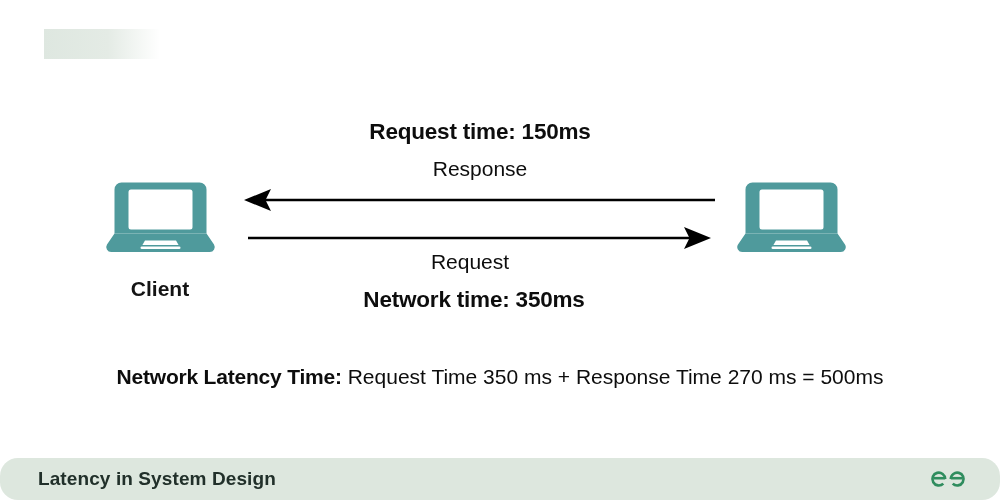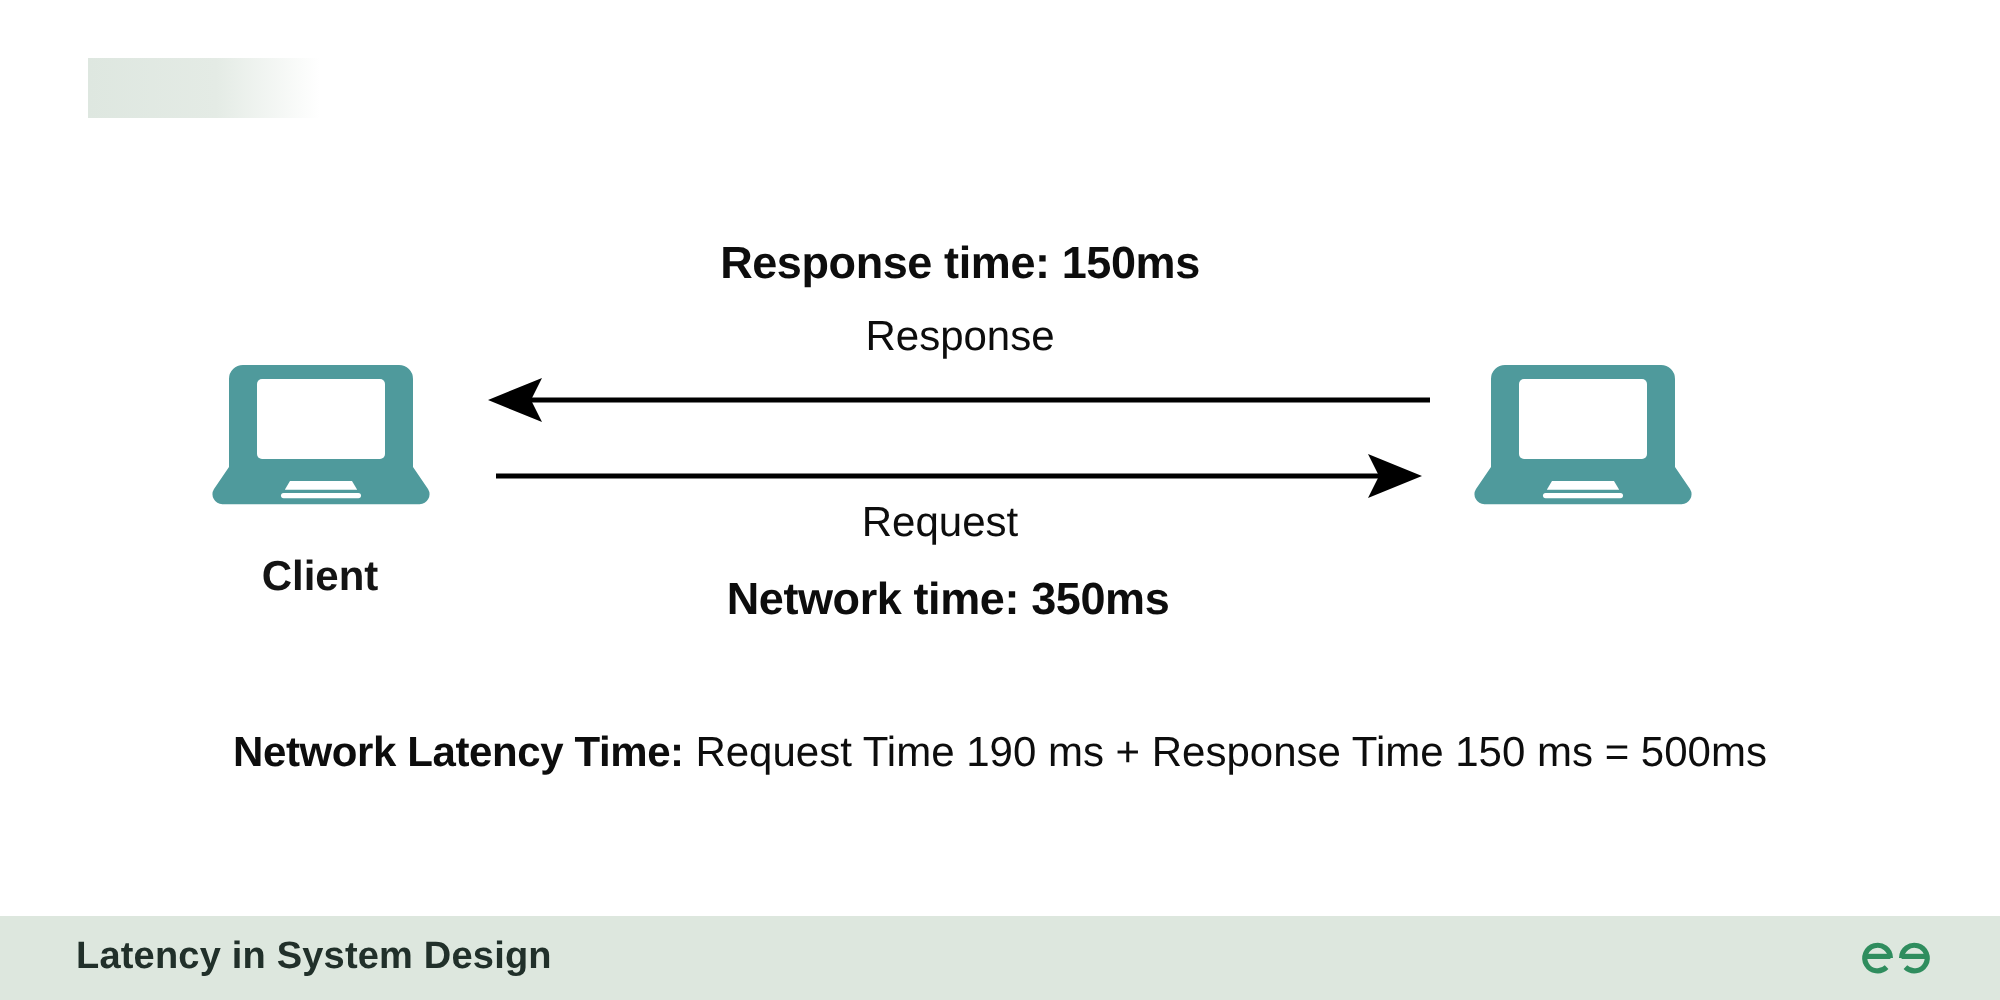--- a/index.html
+++ b/index.html
@@ -56,21 +56,21 @@
   .summary{
     position:absolute;left:0;width:1000px;top:365px;
     text-align:center;font-size:21px;white-space:nowrap;
   }
   .summary b{font-weight:700;letter-spacing:-.2px;}
 
   
   .footer{
     position:absolute;left:0;right:0;top:458px;height:42px;
     background:#dde7de;
-    display:flex;align-items:center;
+    display:flex;align-items:center;border-radius:18px;
   }
   .footer-title{
     margin-left:38px;font-size:19px;font-weight:700;color:#21302a;letter-spacing:.1px;
   }
   .footer-logo{
     position:absolute;right:30px;top:50%;transform:translateY(-50%);
     width:44px;height:26px;display:flex;align-items:center;justify-content:center;
   }
   .footer-logo svg{display:block;}
 </style>
@@ -106,27 +106,27 @@
     <g>
       <line x1="258" y1="200" x2="715" y2="200" stroke="#000000" stroke-width="2.6"></line>
       <path d="M244 200 L271 189 L265.5 200 L271 211 Z" fill="#000000"></path>
     </g>
     <g>
       <line x1="248" y1="238" x2="695" y2="238" stroke="#000000" stroke-width="2.6"></line>
       <path d="M711 238 L684 227 L689.5 238 L684 249 Z" fill="#000000"></path>
     </g>
   </svg>
 
-  <div class="flow-text strong t-resp-time">Response time: 150ms</div>
+  <div class="flow-text strong t-resp-time">Request time: 150ms</div>
   <div class="flow-text plain t-req">Request</div>
   <div class="flow-text plain t-resp">Response</div>
   <div class="flow-text strong t-req-time">Network time: 350ms</div>
 
   <div class="summary">
-    <b>Network Latency Time:</b><span>&nbsp;</span><span>Request Time 190 ms + Response Time 150 ms = 500ms</span>
+    <b>Network Latency Time:</b><span>&nbsp;</span><span>Request Time 350 ms + Response Time 270 ms = 500ms</span>
   </div>
 
   <div class="footer">
     <div class="footer-title">Latency in System Design</div>
     <div class="footer-logo">
       <svg width="40" height="22" viewBox="0 0 40 22" xmlns="http://www.w3.org/2000/svg" aria-hidden="true">
         <g fill="none" stroke="#2f8d5e" stroke-width="2.6">
           <path d="M17.2 11 a6.4 6.4 0 1 0 -1.9 4.6"></path>
           <path d="M5.4 10.2 h11.8"></path>
           <path d="M22.8 11 a6.4 6.4 0 1 1 1.9 4.6"></path>

